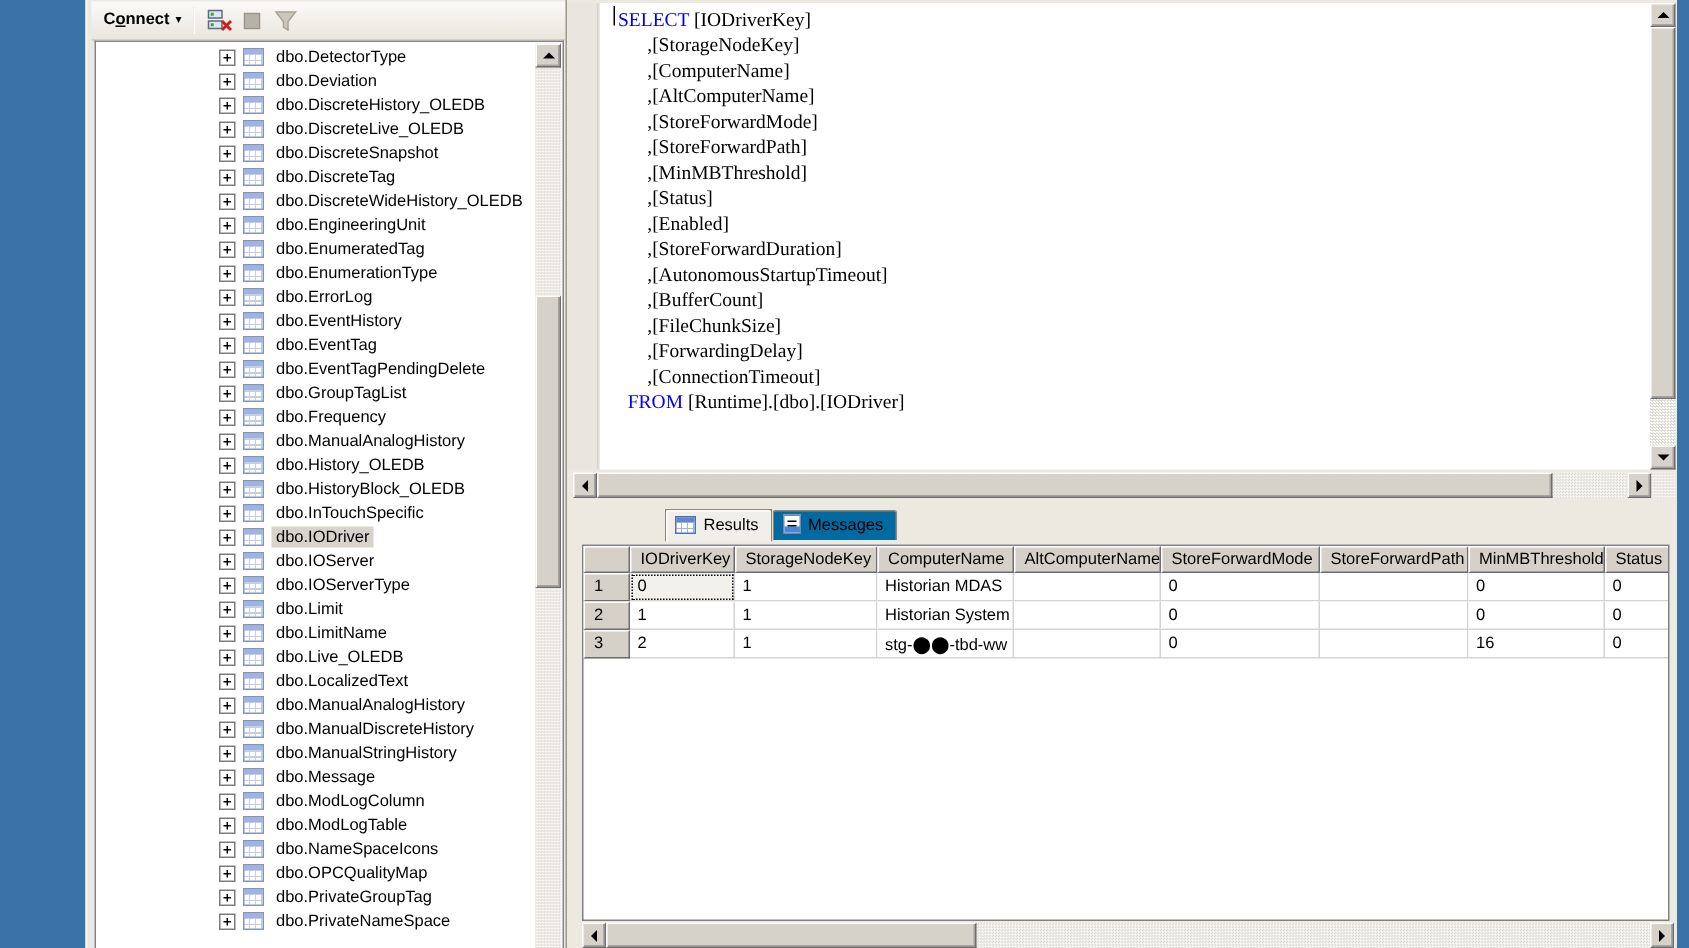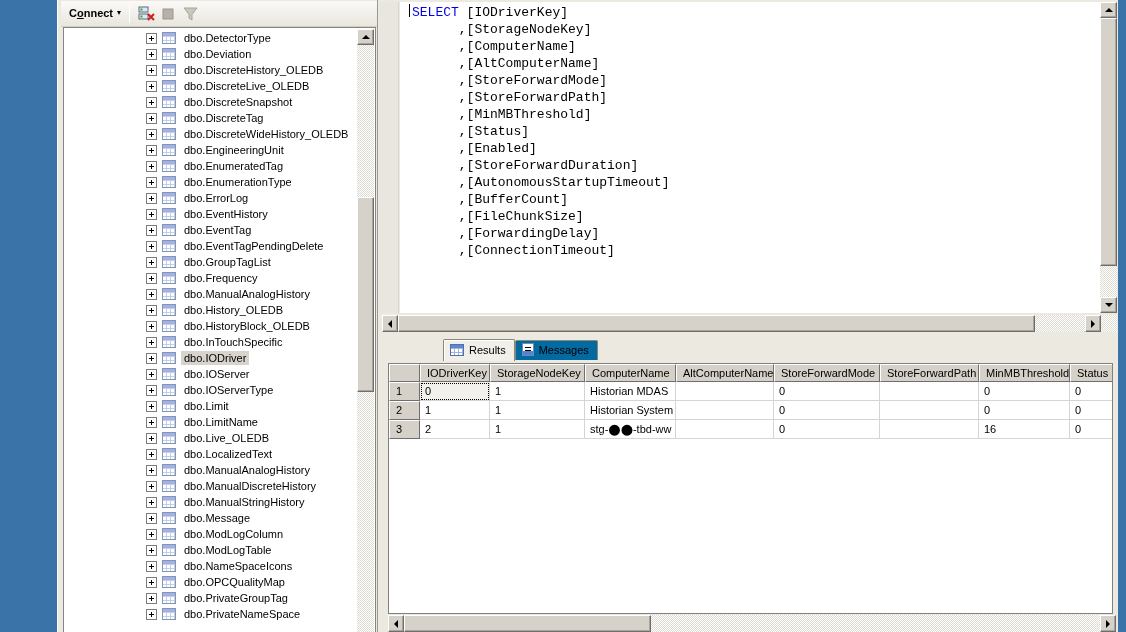--- a/index.html
+++ b/index.html
@@ -45,21 +45,21 @@
   .tree-vscroll .sb-btn { position:absolute; top:0; left:0; width:17px; height:16px; }
   .tree-vscroll .track { position:absolute; left:0; top:16px; bottom:0; width:17px; }
   .tree-vscroll .sb-thumb { position:absolute; left:0; top:168px; width:17px; height:195px; }
 
   
   .qwin { position:absolute; left:377px; top:0; width:741px; height:632px; background:#ECE9E0; border-left:1px solid #9B988F; }
 
   .ed-margin { position:absolute; left:1px; top:2px; width:20px; height:311px; background:#E8E6DE; border-right:1px solid #D8D5CC; }
   .ed-code { position:absolute; left:22px; top:2px; width:700px; height:311px; background:#FFF; overflow:hidden;
     font-family:"Liberation Mono","DejaVu Sans Mono",monospace; font-size:13px; line-height:17px; padding:2px 0 0 12px; }
-  .sql-line { white-space:pre; }
+  .sql-line { white-space:pre;font-family:Liberation Serif, serif; }
   .sql-kw { color:#0000F0; }
   .ed-caret { position:absolute; left:31px; top:4px; width:1px; height:13px; background:#000; }
 
   .ed-vscroll { position:absolute; left:722px; top:2px; width:17px; height:311px; }
   .ed-vscroll .up   { position:absolute; top:0; left:0; width:17px; height:16px; }
   .ed-vscroll .down { position:absolute; bottom:0; left:0; width:17px; height:16px; }
   .ed-vscroll .track { position:absolute; top:16px; bottom:16px; left:0; width:17px; }
   .ed-vscroll .sb-thumb { position:absolute; top:16px; left:0; width:17px; height:248px; }
 
   .ed-hscroll { position:absolute; left:4px; top:315px; width:719px; height:17px; }
@@ -411,20 +411,21 @@
       <div class="sql-line"><span>      </span><span class="sql-kw"></span><span>,[AutonomousStartupTimeout]</span></div>
 
       <div class="sql-line"><span>      </span><span class="sql-kw"></span><span>,[BufferCount]</span></div>
 
       <div class="sql-line"><span>      </span><span class="sql-kw"></span><span>,[FileChunkSize]</span></div>
 
       <div class="sql-line"><span>      </span><span class="sql-kw"></span><span>,[ForwardingDelay]</span></div>
 
       <div class="sql-line"><span>      </span><span class="sql-kw"></span><span>,[ConnectionTimeout]</span></div>
 
+      <div class="sql-line"><span>  </span><span class="sql-kw">FROM</span><span> [Runtime].[dbo].[IODriver]</span></div>
     </div>
   <div class="ed-caret"></div>
 
   <div class="ed-vscroll">
     <div class="track hatch"></div>
     <div class="sb-thumb"></div>
     <div class="up sb-btn">
         <span class="tri-up"></span>
       </div>
     <div class="down sb-btn">

